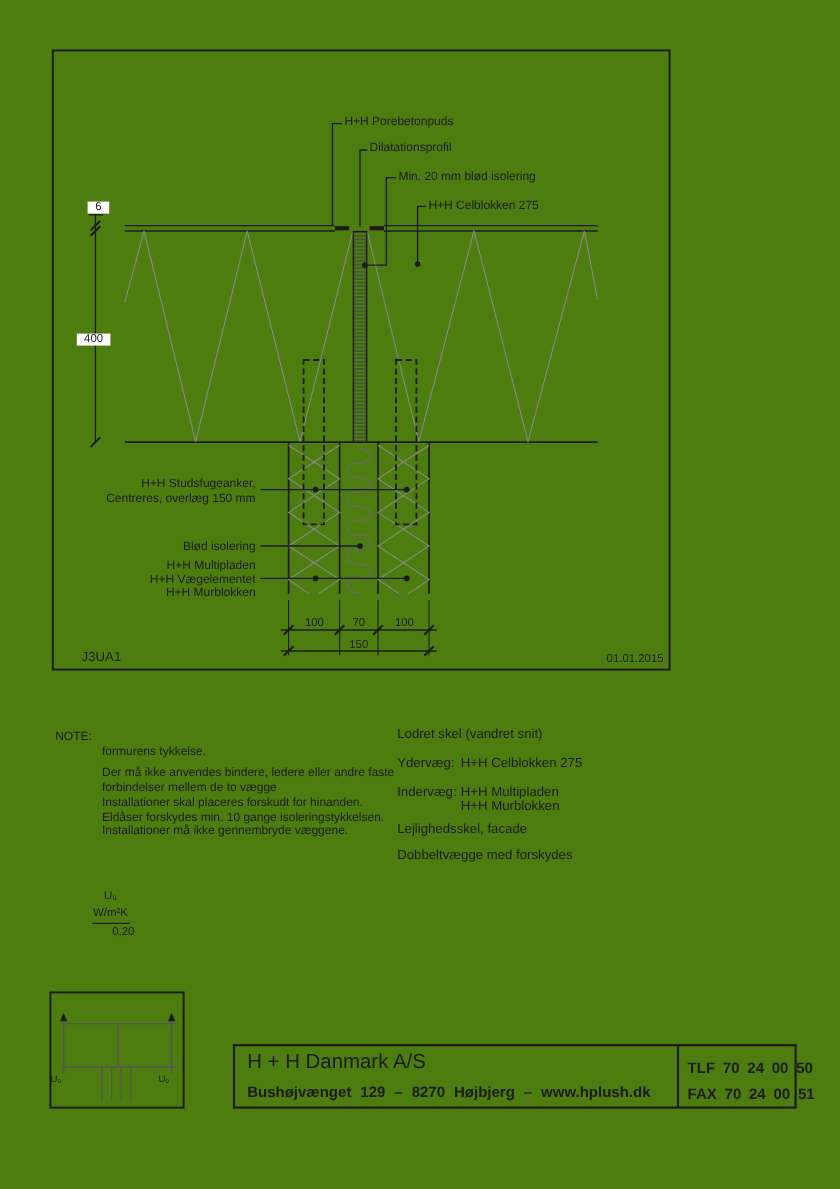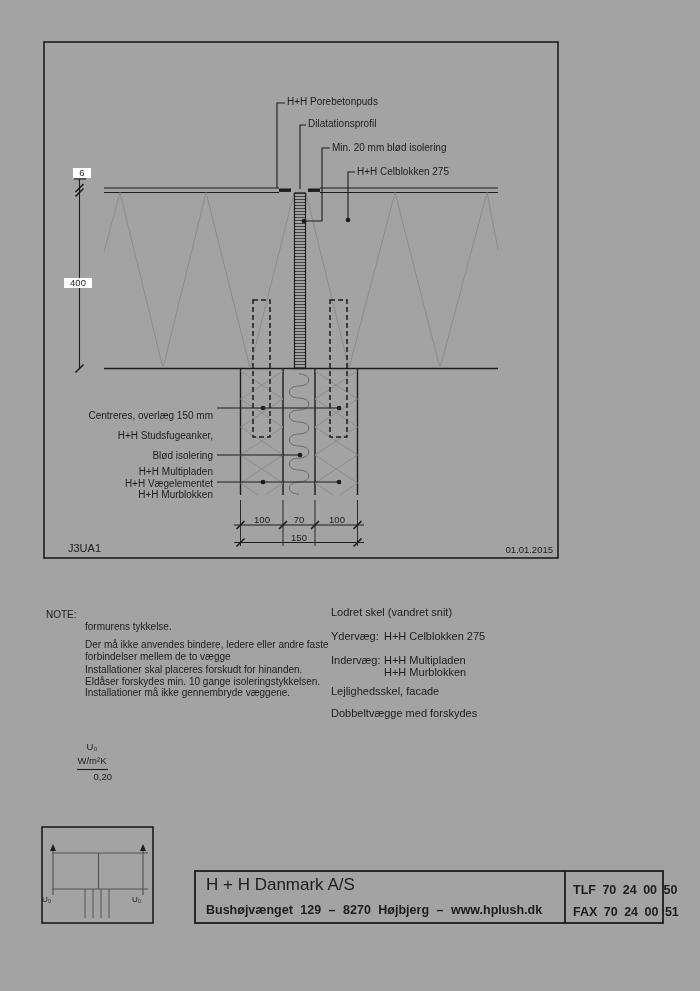--- a/index.html
+++ b/index.html
@@ -1,16 +1,16 @@
 <!DOCTYPE html>
 <html><head>
 <meta charset="utf-8">
 <style>
   html,body{margin:0;padding:0;background:#fff;}
-  .page{position:relative;width:700px;height:991px;background:#a3a3a3;overflow:hidden;
+  .page{position:relative;width:700px;height:991px;background:#4d7c0f;overflow:hidden;
         font-family:"Liberation Sans","DejaVu Sans",sans-serif;color:#1c1c1c;}
   svg{position:absolute;left:0;top:0;}
   .t{position:absolute;color:#1c1c1c;font-size:10px;line-height:11.5px;white-space:nowrap;}
   .s9{font-size:9.5px;line-height:10px;}
   .s8{font-size:8px;line-height:9px;}
   .s11{font-size:11px;line-height:12px;margin-left:18px;}
   .s12b{font-size:12.5px;line-height:13px;font-weight:bold;}
   .s17{font-size:17px;line-height:18px;}
   .right{text-align:right;}
   .center{text-align:center;}
@@ -137,21 +137,21 @@
       <rect x="195" y="871" width="468" height="52" stroke-width="1.8"></rect>
       <line x1="565" y1="871" x2="565" y2="923" stroke-width="1.8"></line>
     </g>
   </svg>
 
   <div class="t" style="left:287px;top:96px;">H+H Porebetonpuds</div>
   <div class="t" style="left:308px;top:118px;">Dilatationsprofil</div>
   <div class="t" style="left:332px;top:142px;">Min. 20 mm blød isolering</div>
   <div class="t" style="left:357px;top:166px;">H+H Celblokken 275</div>
 
-  <div class="t right" style="left:78px;width:135px;top:398px;margin-top:32px;">H+H Studsfugeanker,</div>
+  <div class="t right" style="left:78px;width:135px;top:398px;">H+H Studsfugeanker,</div>
   <div class="t right" style="left:78px;width:135px;top:409.5px;">Centreres, overlæg 150 mm</div>
   <div class="t right" style="left:78px;width:135px;top:450px;">Blød isolering</div>
   <div class="t right" style="left:78px;width:135px;top:466px;">H+H Multipladen</div>
   <div class="t right" style="left:78px;width:135px;top:477.5px;">H+H Vægelementet</div>
   <div class="t right" style="left:78px;width:135px;top:489px;">H+H Murblokken</div>
 
   <div class="t s9 center wbg" style="left:73px;width:16px;top:168px;">6</div>
   <div class="t s9 center wbg" style="left:64px;width:26px;top:278px;">400</div>
   <div class="t s9 center" style="left:246px;width:32px;top:515px;">100</div>
   <div class="t s9 center" style="left:283px;width:32px;top:515px;">70</div>

